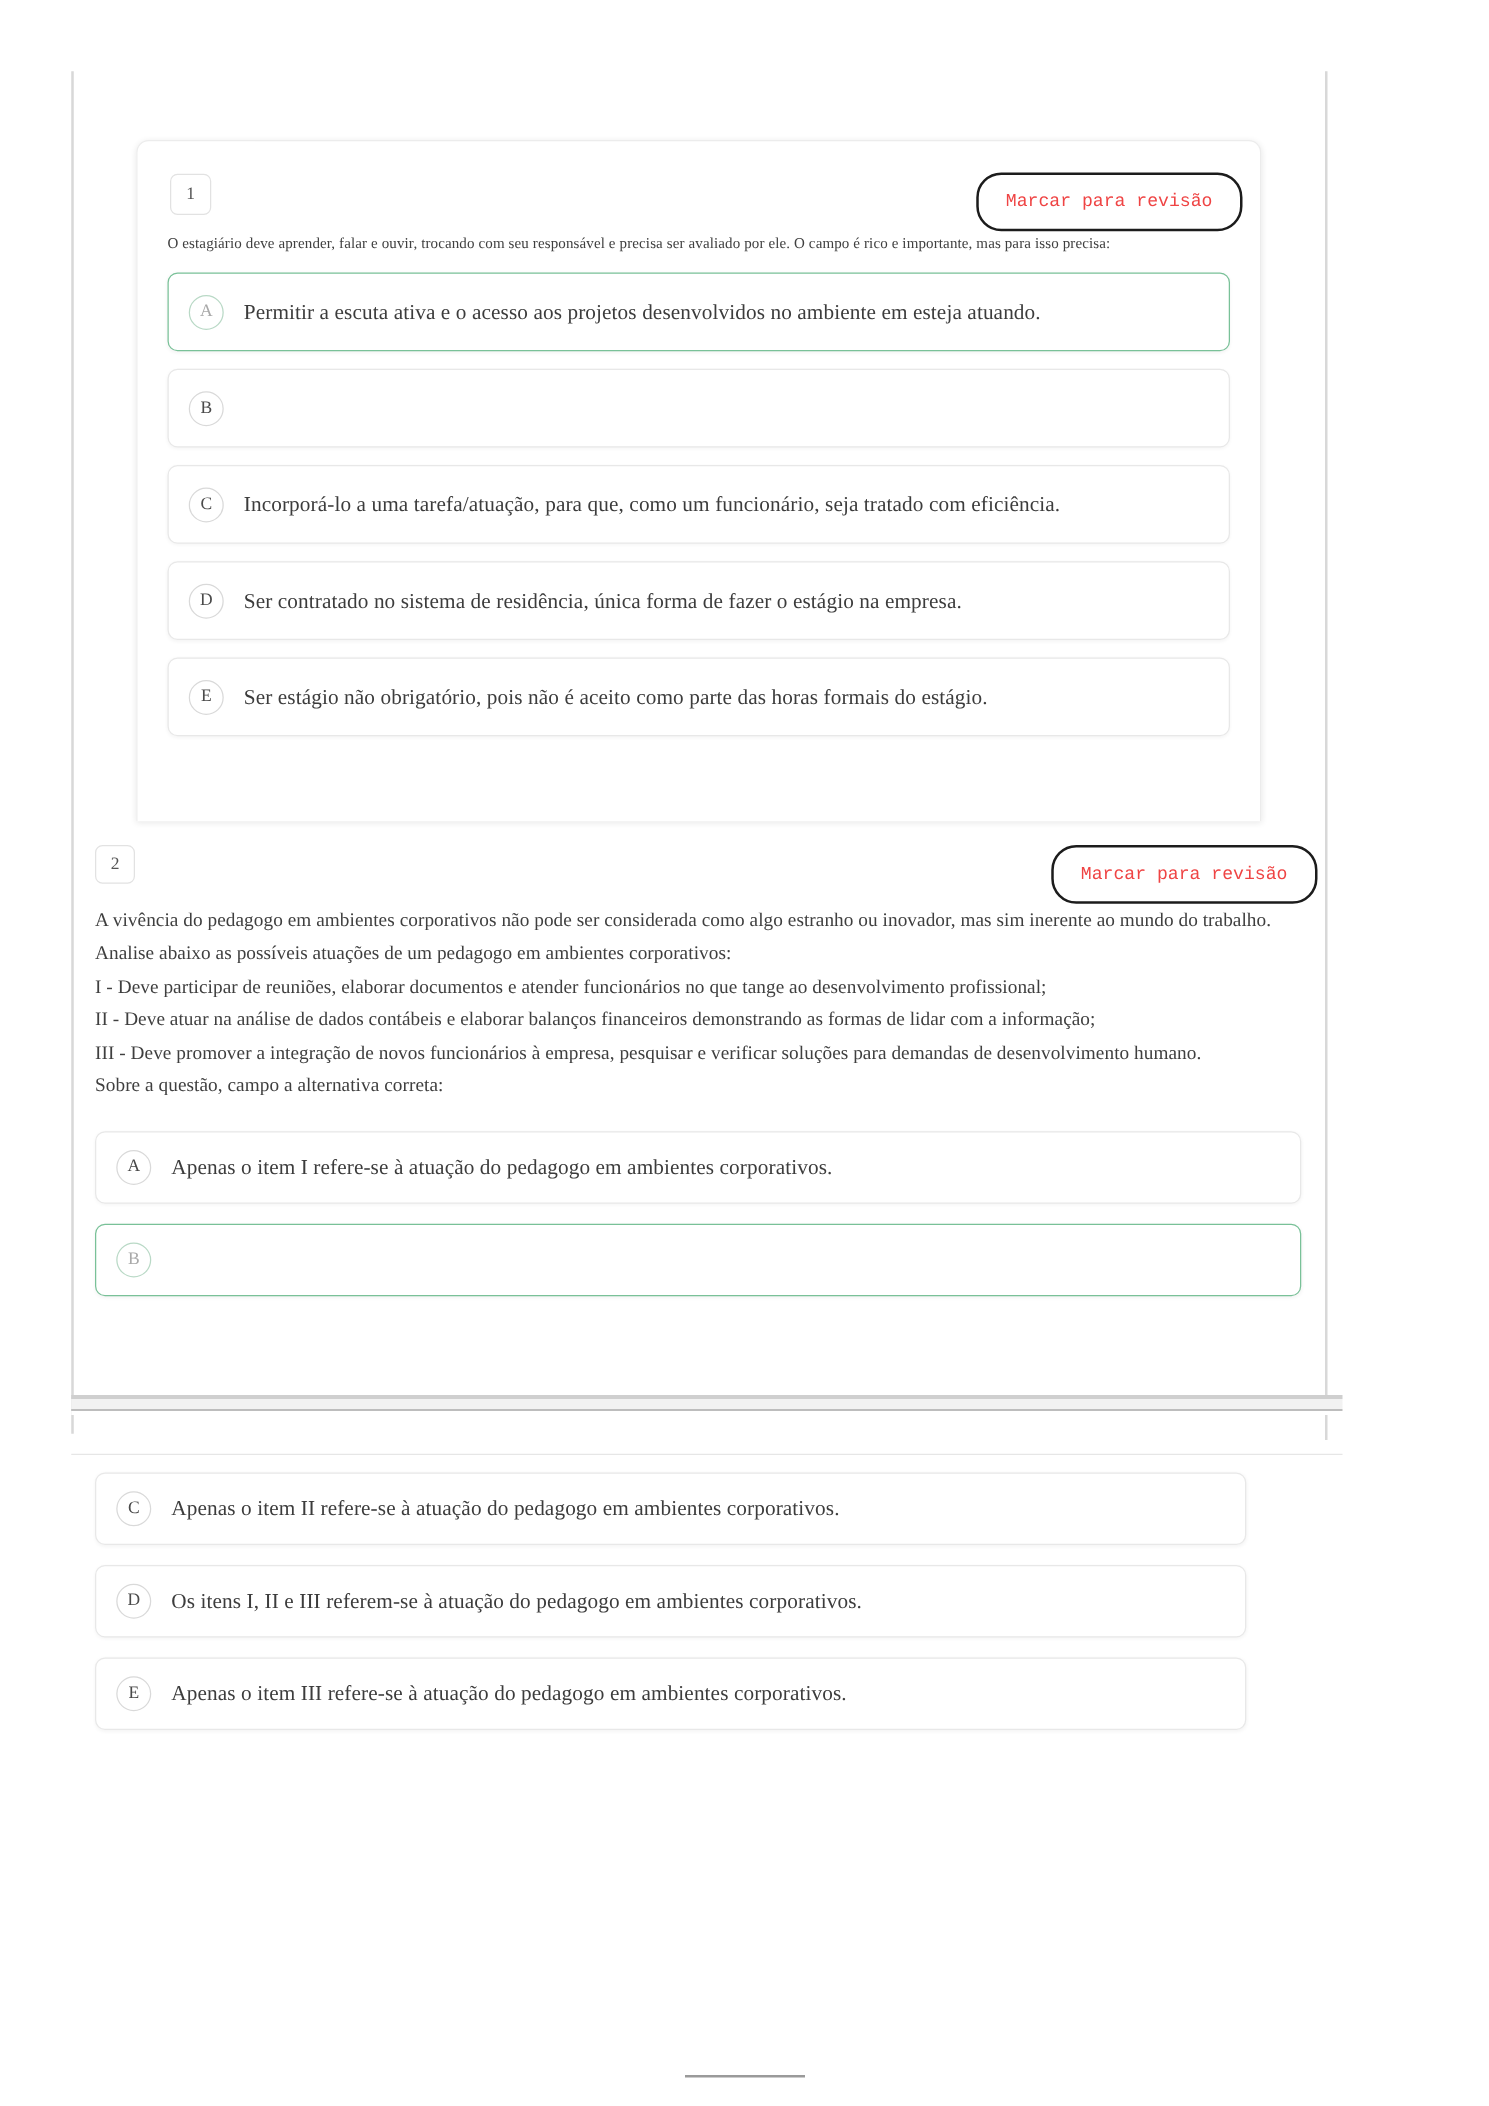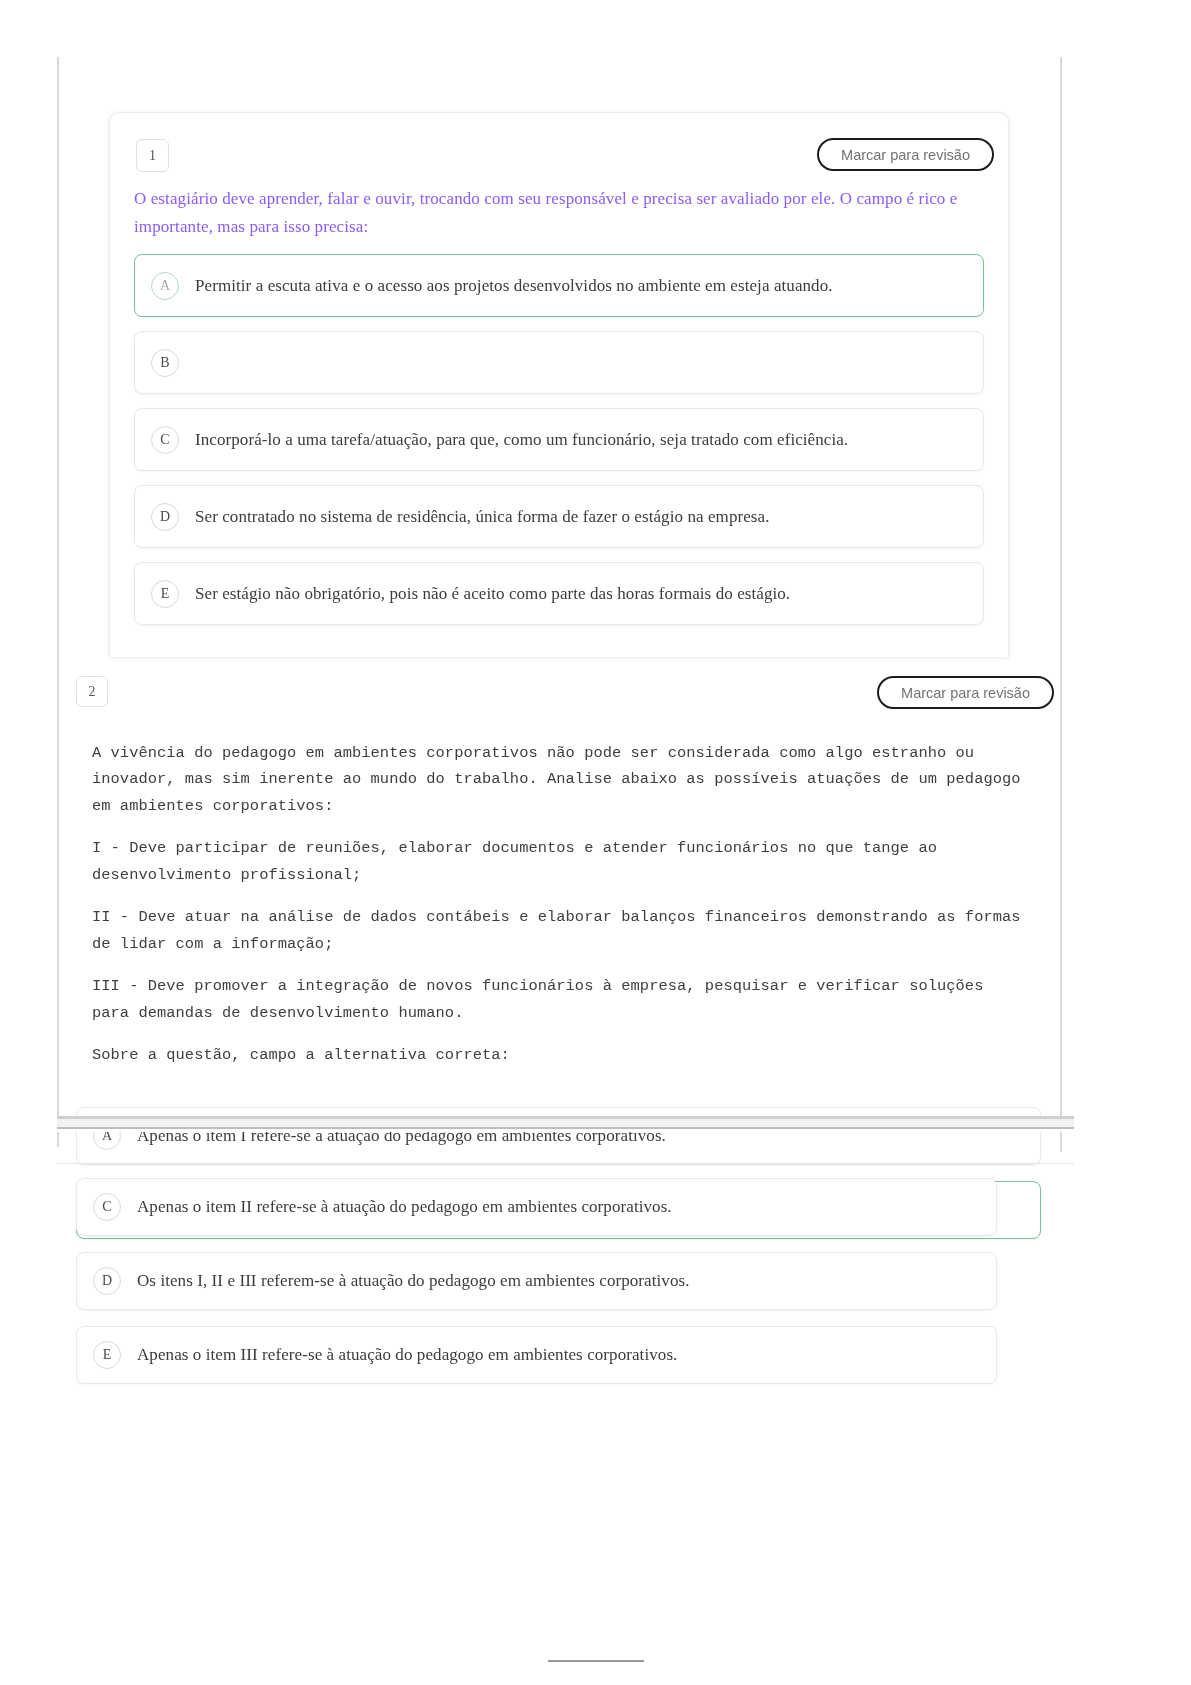--- a/index.html
+++ b/index.html
@@ -63,40 +63,40 @@
     display: flex;
     align-items: center;
     justify-content: center;
     line-height: 1;
   }
 
   .review-btn {
     position: absolute;
     right: 14px;
     top: 25px;
-    height: 33px;
+    height: 47px;
     padding: 0 22px;
     border: 2px solid #1c1c1c;
     border-radius: 20px;
     background: #ffffff;
-    color: #737373;
+    color: #ef4444;
     font-size: 14.5px;
-    font-family: Liberation Sans, sans-serif;
+    font-family: Liberation Mono, monospace;
     display: flex;
     align-items: center;
     justify-content: center;
     cursor: pointer;
     white-space: nowrap;
   }
 
   .q-stem {
     padding: 0 24px;
-    font-size: 17px;
+    font-size: 12px;
     line-height: 1.62;
-    color: #8b5cf6;
+    color: #404040;
     letter-spacing: 0.1px;
   }
 
   .alt-list { padding: 14px 24px 0 24px; }
 
   .alt {
     position: relative;
     min-height: 63px;
     margin-bottom: 14px;
     border: 1px solid #e8e8e8;
@@ -161,21 +161,21 @@
     top: 16px;
   }
 
   .q2-stem {
     padding: 0 19px;
     font-size: 15.4px;
     line-height: 1.72;
     color: #3f3f3f;
     letter-spacing: 0.05px;
   }
-  .q2-stem p { margin: 16px; font-family: Liberation Mono, monospace; }
+  .q2-stem p { margin: 0; }
 
   .q2-alts { padding: 22px 19px 0 19px; }
 
   .q2-alts .alt { margin-bottom: 16px; min-height: 58px; }
 
   
   .page-break {
     position: absolute;
     left: 57px;
     top: 1116px;

